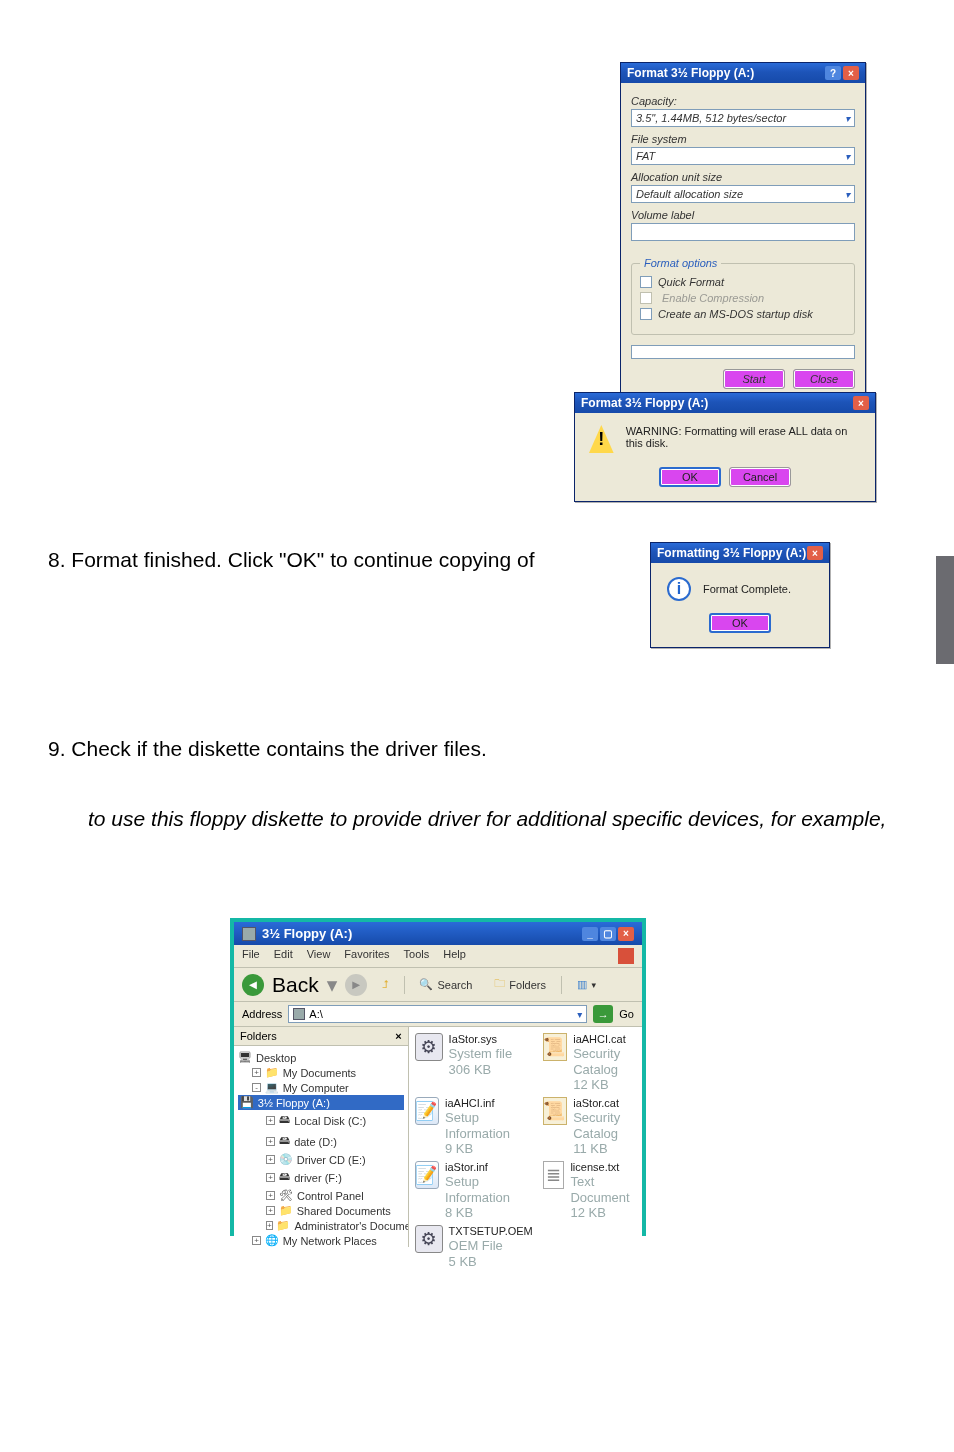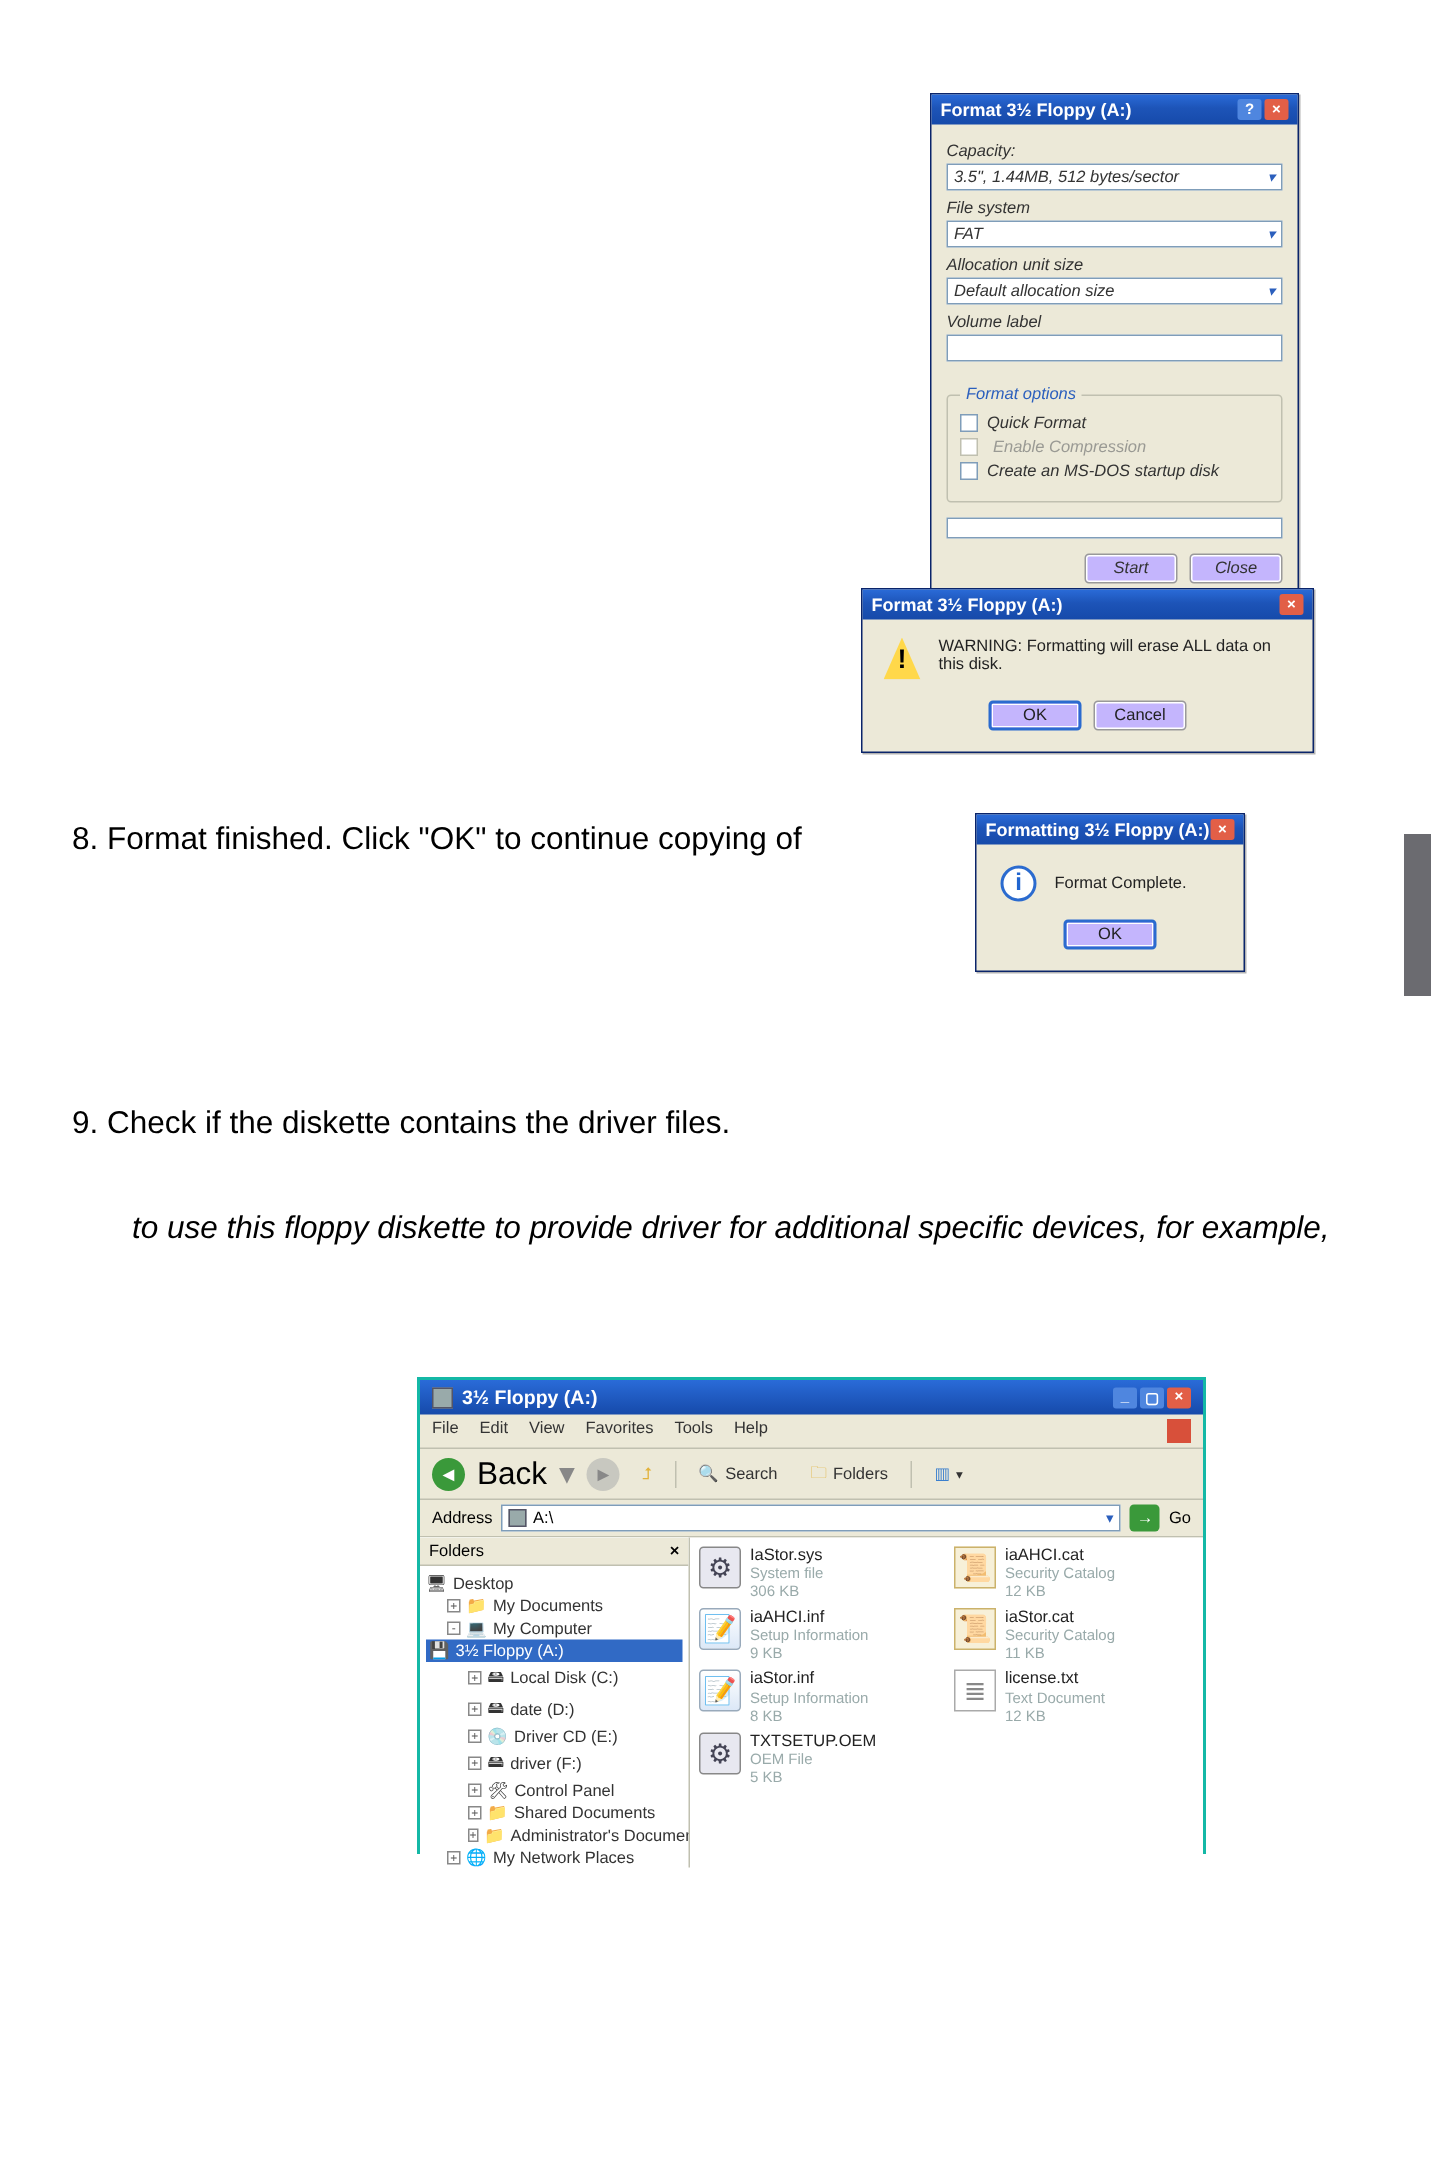--- a/index.html
+++ b/index.html
@@ -53,21 +53,21 @@
     padding:8px 8px 10px; position:relative;
   }
   .group-title { position:absolute; top:-7px; left:8px; background:#ece9d8; padding:0 4px; font-size:11px; color:#2b5fbd; }
   .chk { display:flex; align-items:center; gap:6px; margin:4px 0; font-size:11px; }
   .chkbox { width:12px; height:12px; border:1px solid #7f9db9; background:#fff; }
   .chk.disabled { color:#9a9a94;gap:10px; }
   .chk.disabled .chkbox { border-color:#c0c0b0; }
   .progress { margin-top:10px; height:14px; border:1px solid #7f9db9; background:#fff; }
   .btn-row { display:flex; justify-content:flex-end; gap:8px; margin-top:10px; }
   .winbtn {
-    min-width:62px; height:20px; background:#c4b5fd;
+    min-width:62px; height:20px; background:#d946ef;
     border:1px solid #999; border-radius:3px; font-size:11px;
     display:flex; align-items:center; justify-content:center;
     box-shadow:0 0 0 1px #fff inset;
   }
   .winbtn.default { border:2px solid #2b6bcf; }
 
   
   .warn-body { padding:12px 14px 14px; font-size:11px; color:#222; }
   .warn-row { display:flex; gap:12px; }
   .warn-icon {
@@ -81,22 +81,22 @@
   .info-body { padding:14px 16px; font-size:11px; color:#222; }
   .info-row { display:flex; align-items:center; gap:12px; }
   .info-icon {
     width:24px; height:24px; border:2px solid #2b6bcf; border-radius:50%;
     color:#2165cf; font-weight:bold; display:flex; align-items:center; justify-content:center;
     font-size:16px; background:#fff;
   }
 
   
   .explorer {
-    position:absolute; left:230px; top:918px; width:526px; height:318px;
-    border:2px solid #14b8a6; background:#ece9d8;margin-left:48px;
+    position:absolute; left:230px; top:918px; width:416px; height:318px;
+    border:4px solid #14b8a6; background:#ece9d8;
   }
   .exp-title {
     background: linear-gradient(to bottom, #2a6bd8, #164aaa);
     color:#fff; font-weight:bold; font-size:13px; padding:4px 8px;
     display:flex; justify-content:space-between; align-items:center;
   }
   .menu-row { font-size:11px; color:#333; padding:3px 8px; display:flex; gap:14px; border-bottom:1px solid #c0c0b0; }
   .tool-row { padding:4px 8px; display:flex; align-items:center; gap:8px; border-bottom:1px solid #c0c0b0; background:#ece9d8; }
   .tool-btn {
     display:flex; align-items:center; gap:4px; font-size:11px; color:#333;
@@ -117,21 +117,21 @@
   .indent2 { padding-left:28px; }
   .files-pane { flex:1; padding:6px; display:grid; grid-template-columns:1fr 1fr; gap:4px 10px; align-content:start; }
   .file-item { display:flex; gap:6px; align-items:flex-start; font-size:11px; color:#333; }
   .file-icon { width:28px; height:28px; display:flex; align-items:center; justify-content:center; font-size:18px; }
   .ico-sys { border:1px solid #888; background:#e8e8f0; color:#445; border-radius:3px; }
   .ico-inf { background:linear-gradient(#fff,#dce8f7); border:1px solid #9ab; color:#369; border-radius:3px; }
   .ico-cat { background:#f7f0d8; border:1px solid #cbb26b; color:#8a6; }
   .ico-txt { background:#fff; border:1px solid #aaa; color:#888; }
   .file-meta { line-height:1.2; }
   .file-name { color:#222; }
-  .file-sub  { color:#9aa; font-size:10px; }
+  .file-sub  { color:#9aa; font-size:13px; }
 
   .side-tab {
     position:absolute; right:0; top:556px; width:18px; height:108px;
     background:#6b6b70;
   }
 </style>
 </head>
 <body>
 
 <div class="instruction" style="left:48px; top:545px;">8. Format finished. Click "OK" to continue copying of</div>

